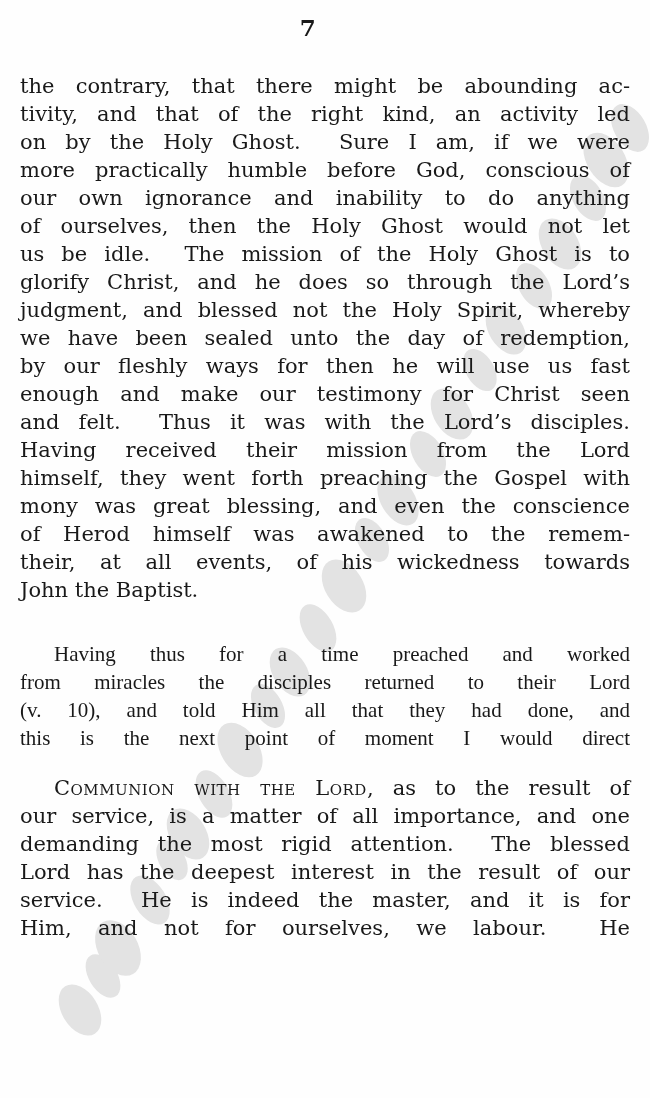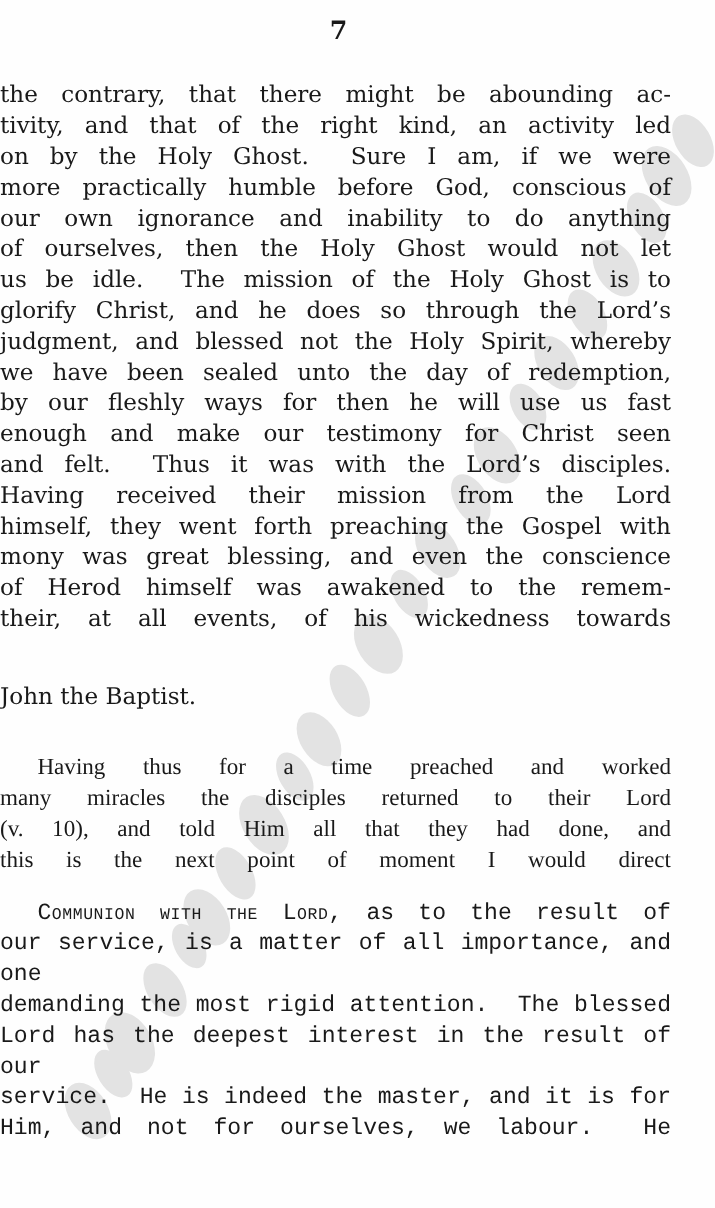--- a/index.html
+++ b/index.html
@@ -34,34 +34,35 @@
     width: 616px;            
     text-align: center;
     font-size: 23px;
     font-weight: bold;
     letter-spacing: 0.5px;
   }
   .body-text {
     position: relative;
     z-index: 1;
     margin-top: 31px;
+    padding-left: 20px;
     width: 630px;            
   }
   .par { width: 610px; }
   .par.p2 { margin-top: 36px; font-family: Liberation Serif, serif; }
-  .par.p3 { margin-top: 22px; font-family: Liberation Mono, monospace; }
+  .par.p3 { margin-top: 22px; }
   .line {
     font-size: 21px;
     line-height: 28px;
     text-align: justify;
     text-align-last: justify;
     white-space: pre-wrap;
     width: 610px;
   }
-  .line.no-just { text-align-last: left; margin-top: 43px; }
+  .line.no-just { text-align-last: left; }
   .par.indent > .line:first-child { text-indent: 34px; }
   .smallcaps { font-variant: small-caps; letter-spacing: 0.5px; }
 </style>
 </head>
 <body>
 
 <div class="page">
 
   <svg class="watermark" viewBox="0 0 650 1098" xmlns="http://www.w3.org/2000/svg" aria-hidden="true">
     <g fill="#e3e3e3">
@@ -112,21 +113,21 @@
         <div class="line">Having received their mission from the Lord</div>
         <div class="line">himself, they went forth preaching the Gospel with</div>
         <div class="line">mony was great blessing, and even the conscience</div>
         <div class="line">of Herod himself was awakened to the remem-</div>
         <div class="line">their, at all events, of his wickedness towards</div>
         <div class="line no-just">John the Baptist.</div>
       </div>
 
     <div class="par p2 indent">
         <div class="line">Having thus for a time preached and worked</div>
-        <div class="line">many miracles the disciples returned to their Lord</div>
+        <div class="line">from miracles the disciples returned to their Lord</div>
         <div class="line">(v. 10), and told Him all that they had done, and</div>
         <div class="line">this is the next point of moment I would direct</div>
       </div>
 
     <div class="par p3 indent">
       <div class="line"><span class="smallcaps">Communion with the Lord</span><span>, as to the result of</span></div>
       <div>
           <div class="line">our service, is a matter of all importance, and one</div>
           <div class="line">demanding the most rigid attention.  The blessed</div>
           <div class="line">Lord has the deepest interest in the result of our</div>

